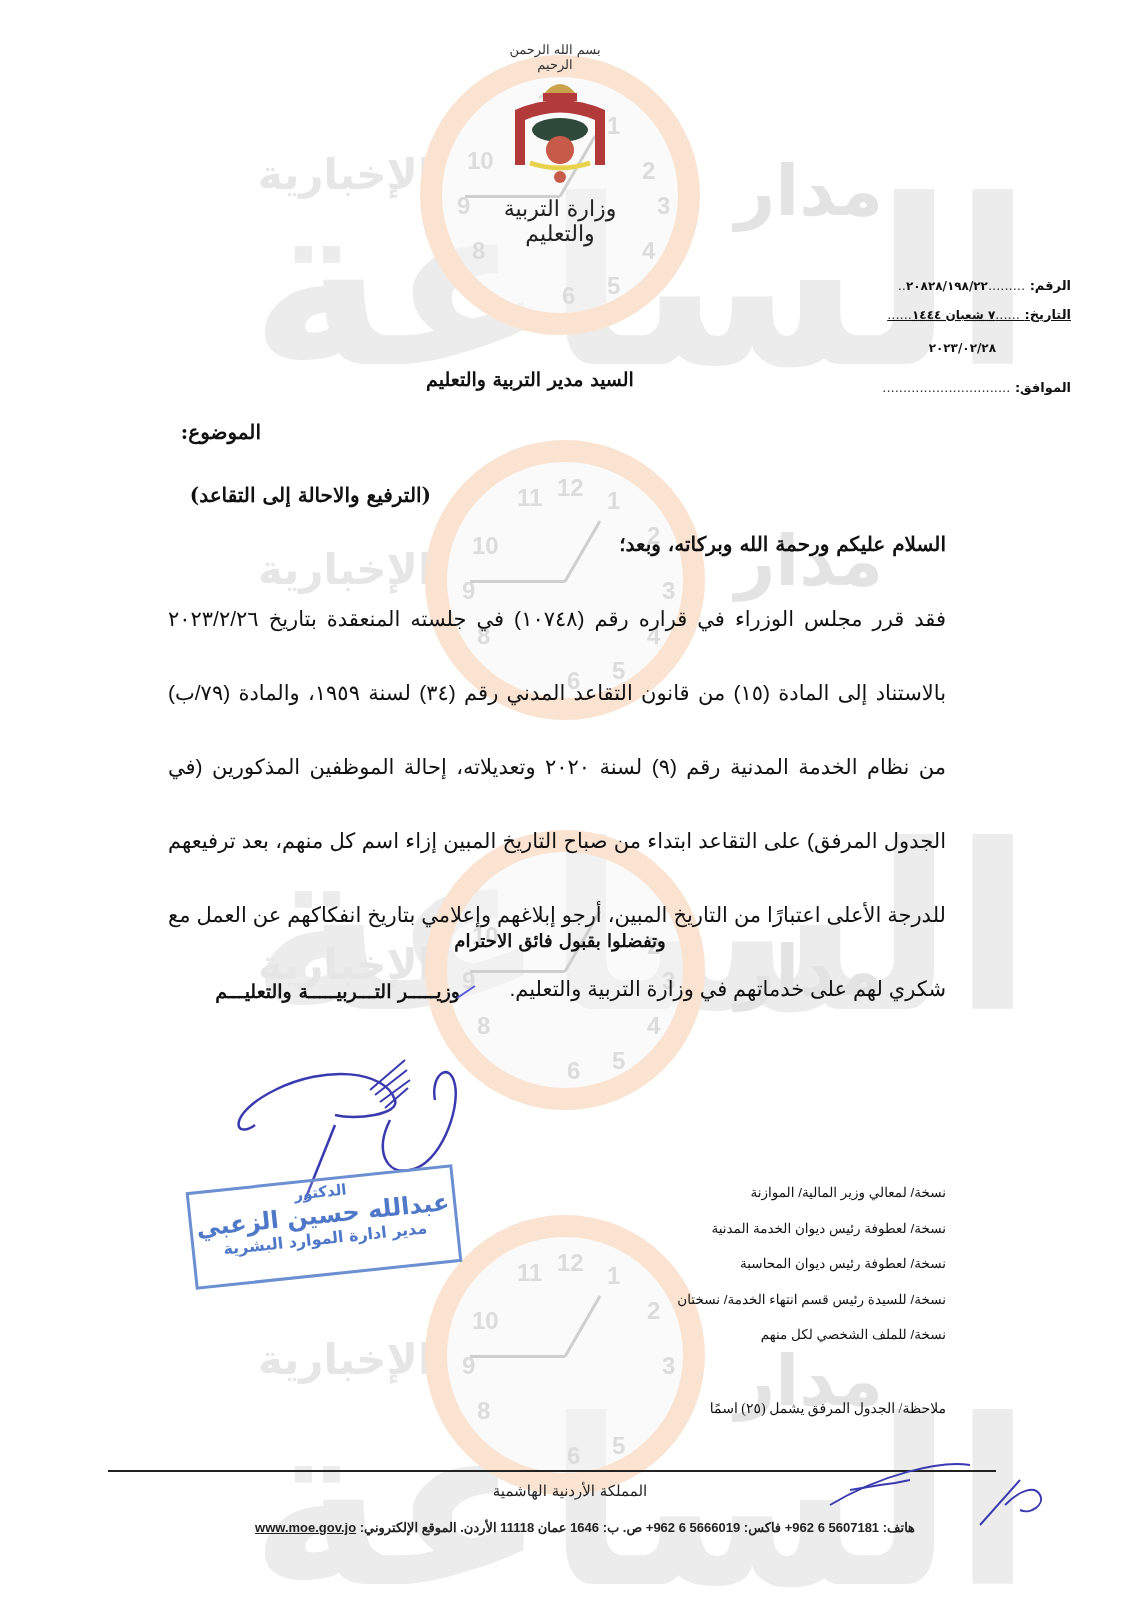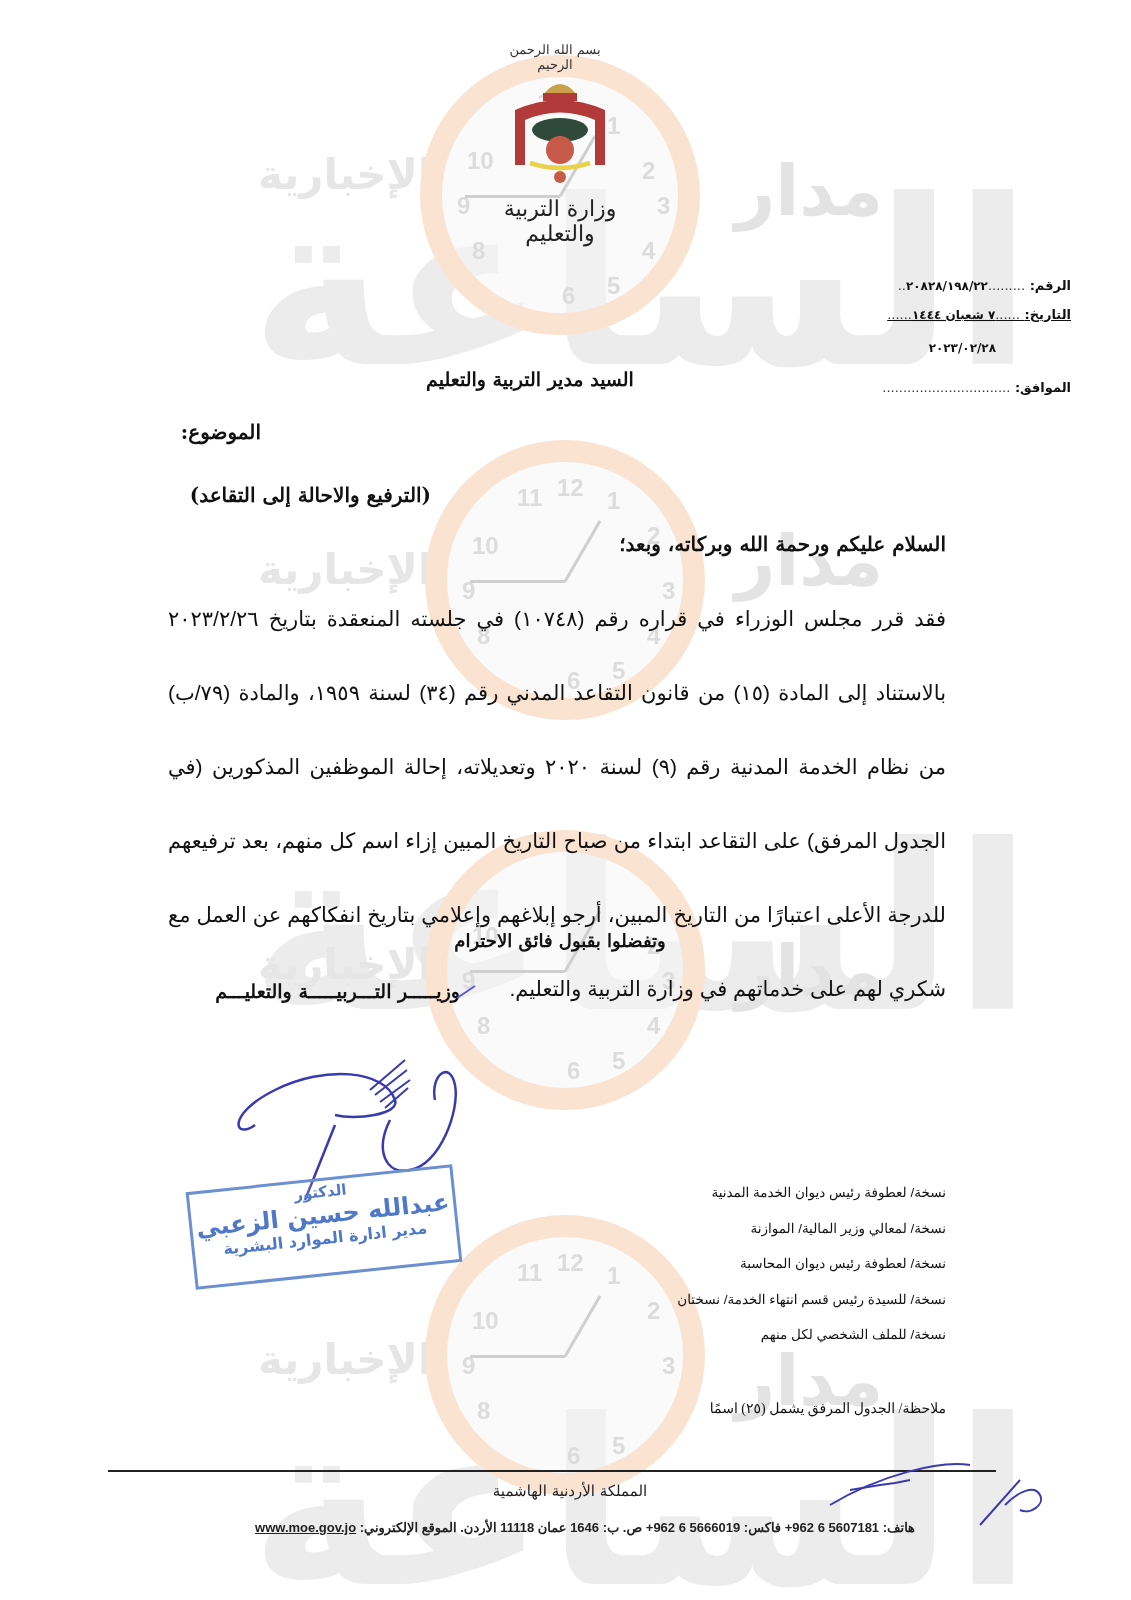--- a/index.html
+++ b/index.html
@@ -179,22 +179,22 @@
   <path d="M100 95 L70 170" stroke="#3a3ab0" stroke-width="2.5" fill="none"></path>
 </svg>
 
 <div class="stamp">
   <div class="l1">الدكتور</div>
   <div class="l2">عبدالله حسين الزعبي</div>
   <div class="l3">مدير ادارة الموارد البشرية</div>
 </div>
 
 <ul class="cc-list">
+  <li>نسخة/ لمعالي وزير المالية/ الموازنة</li>
   <li>نسخة/ لعطوفة رئيس ديوان الخدمة المدنية</li>
-  <li>نسخة/ لمعالي وزير المالية/ الموازنة</li>
   <li>نسخة/ لعطوفة رئيس ديوان المحاسبة</li>
   <li>نسخة/ للسيدة رئيس قسم انتهاء الخدمة/ نسختان</li>
   <li>نسخة/ للملف الشخصي لكل منهم</li>
 </ul>
 <div class="note">ملاحظة/ الجدول المرفق يشمل (٢٥) اسمًا</div>
 
 <div class="footer-rule"></div>
 <svg style="position:absolute; left:820px; top:1445px;" width="240" height="90">
   <path d="M10 60 C60 30 120 15 150 20" stroke="#3a3ab0" stroke-width="2" fill="none"></path>
   <path d="M30 45 L60 40 L75 38 L90 35" stroke="#3a3ab0" stroke-width="2" fill="none"></path>

